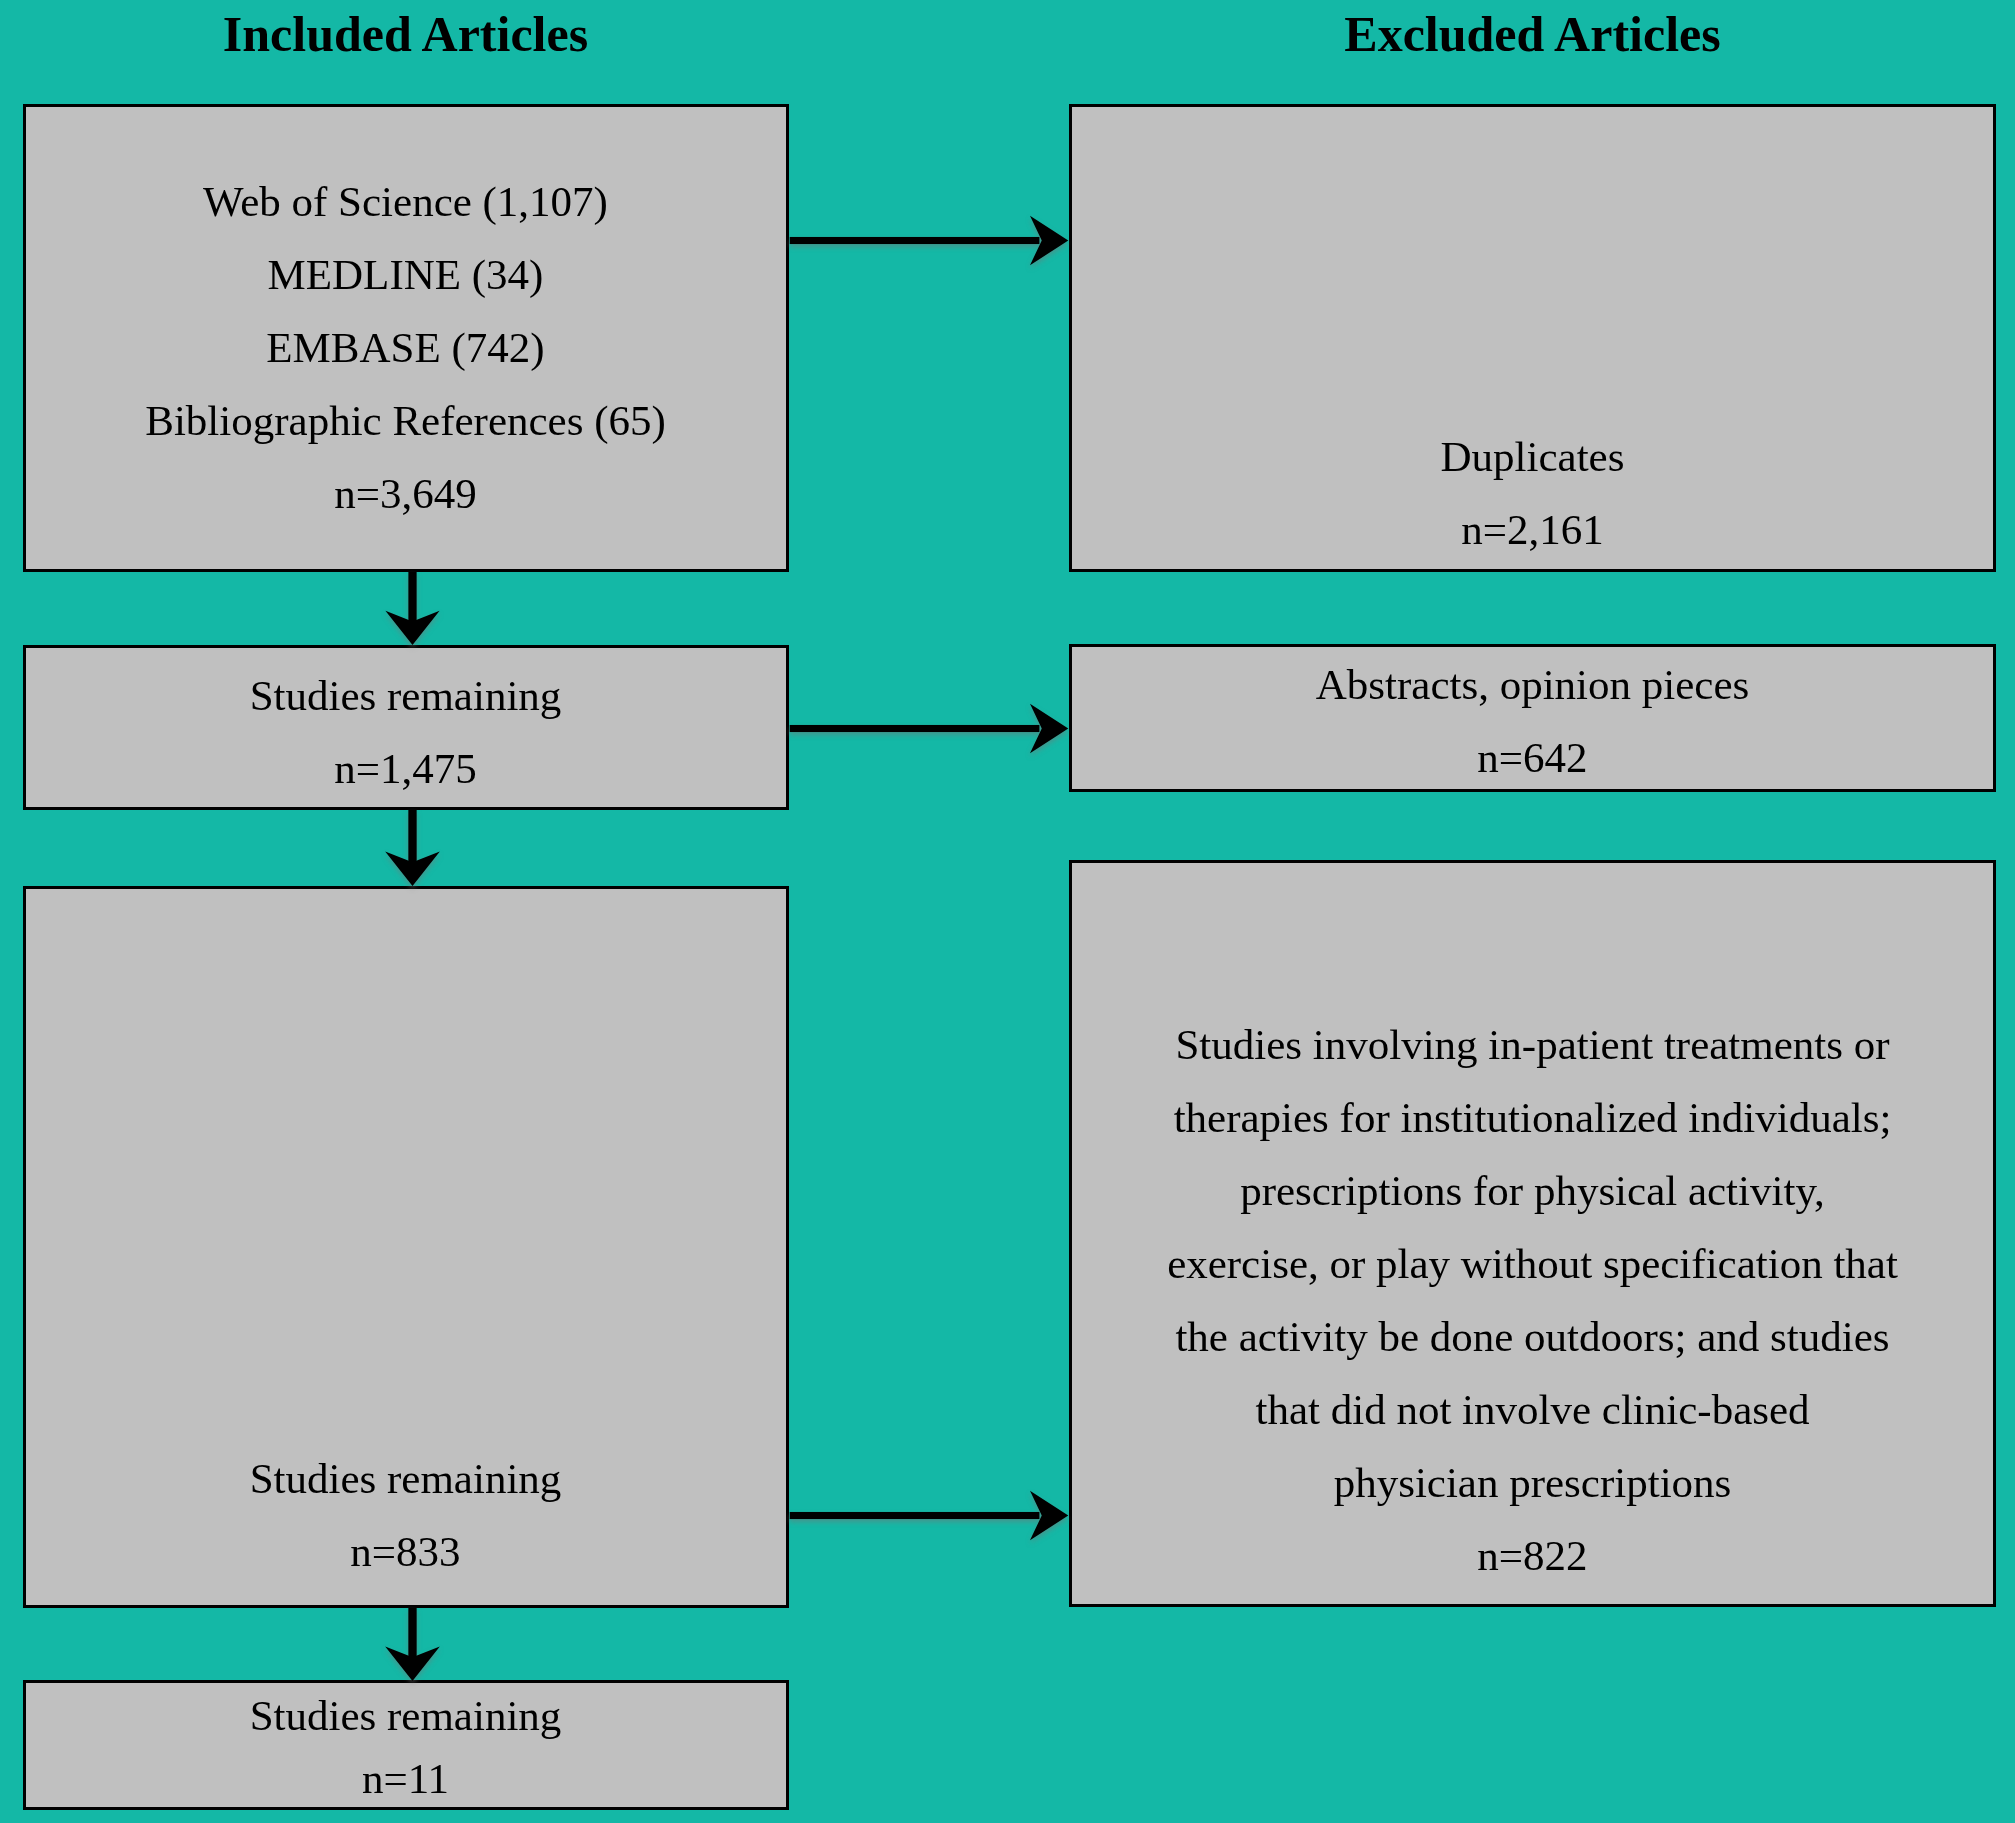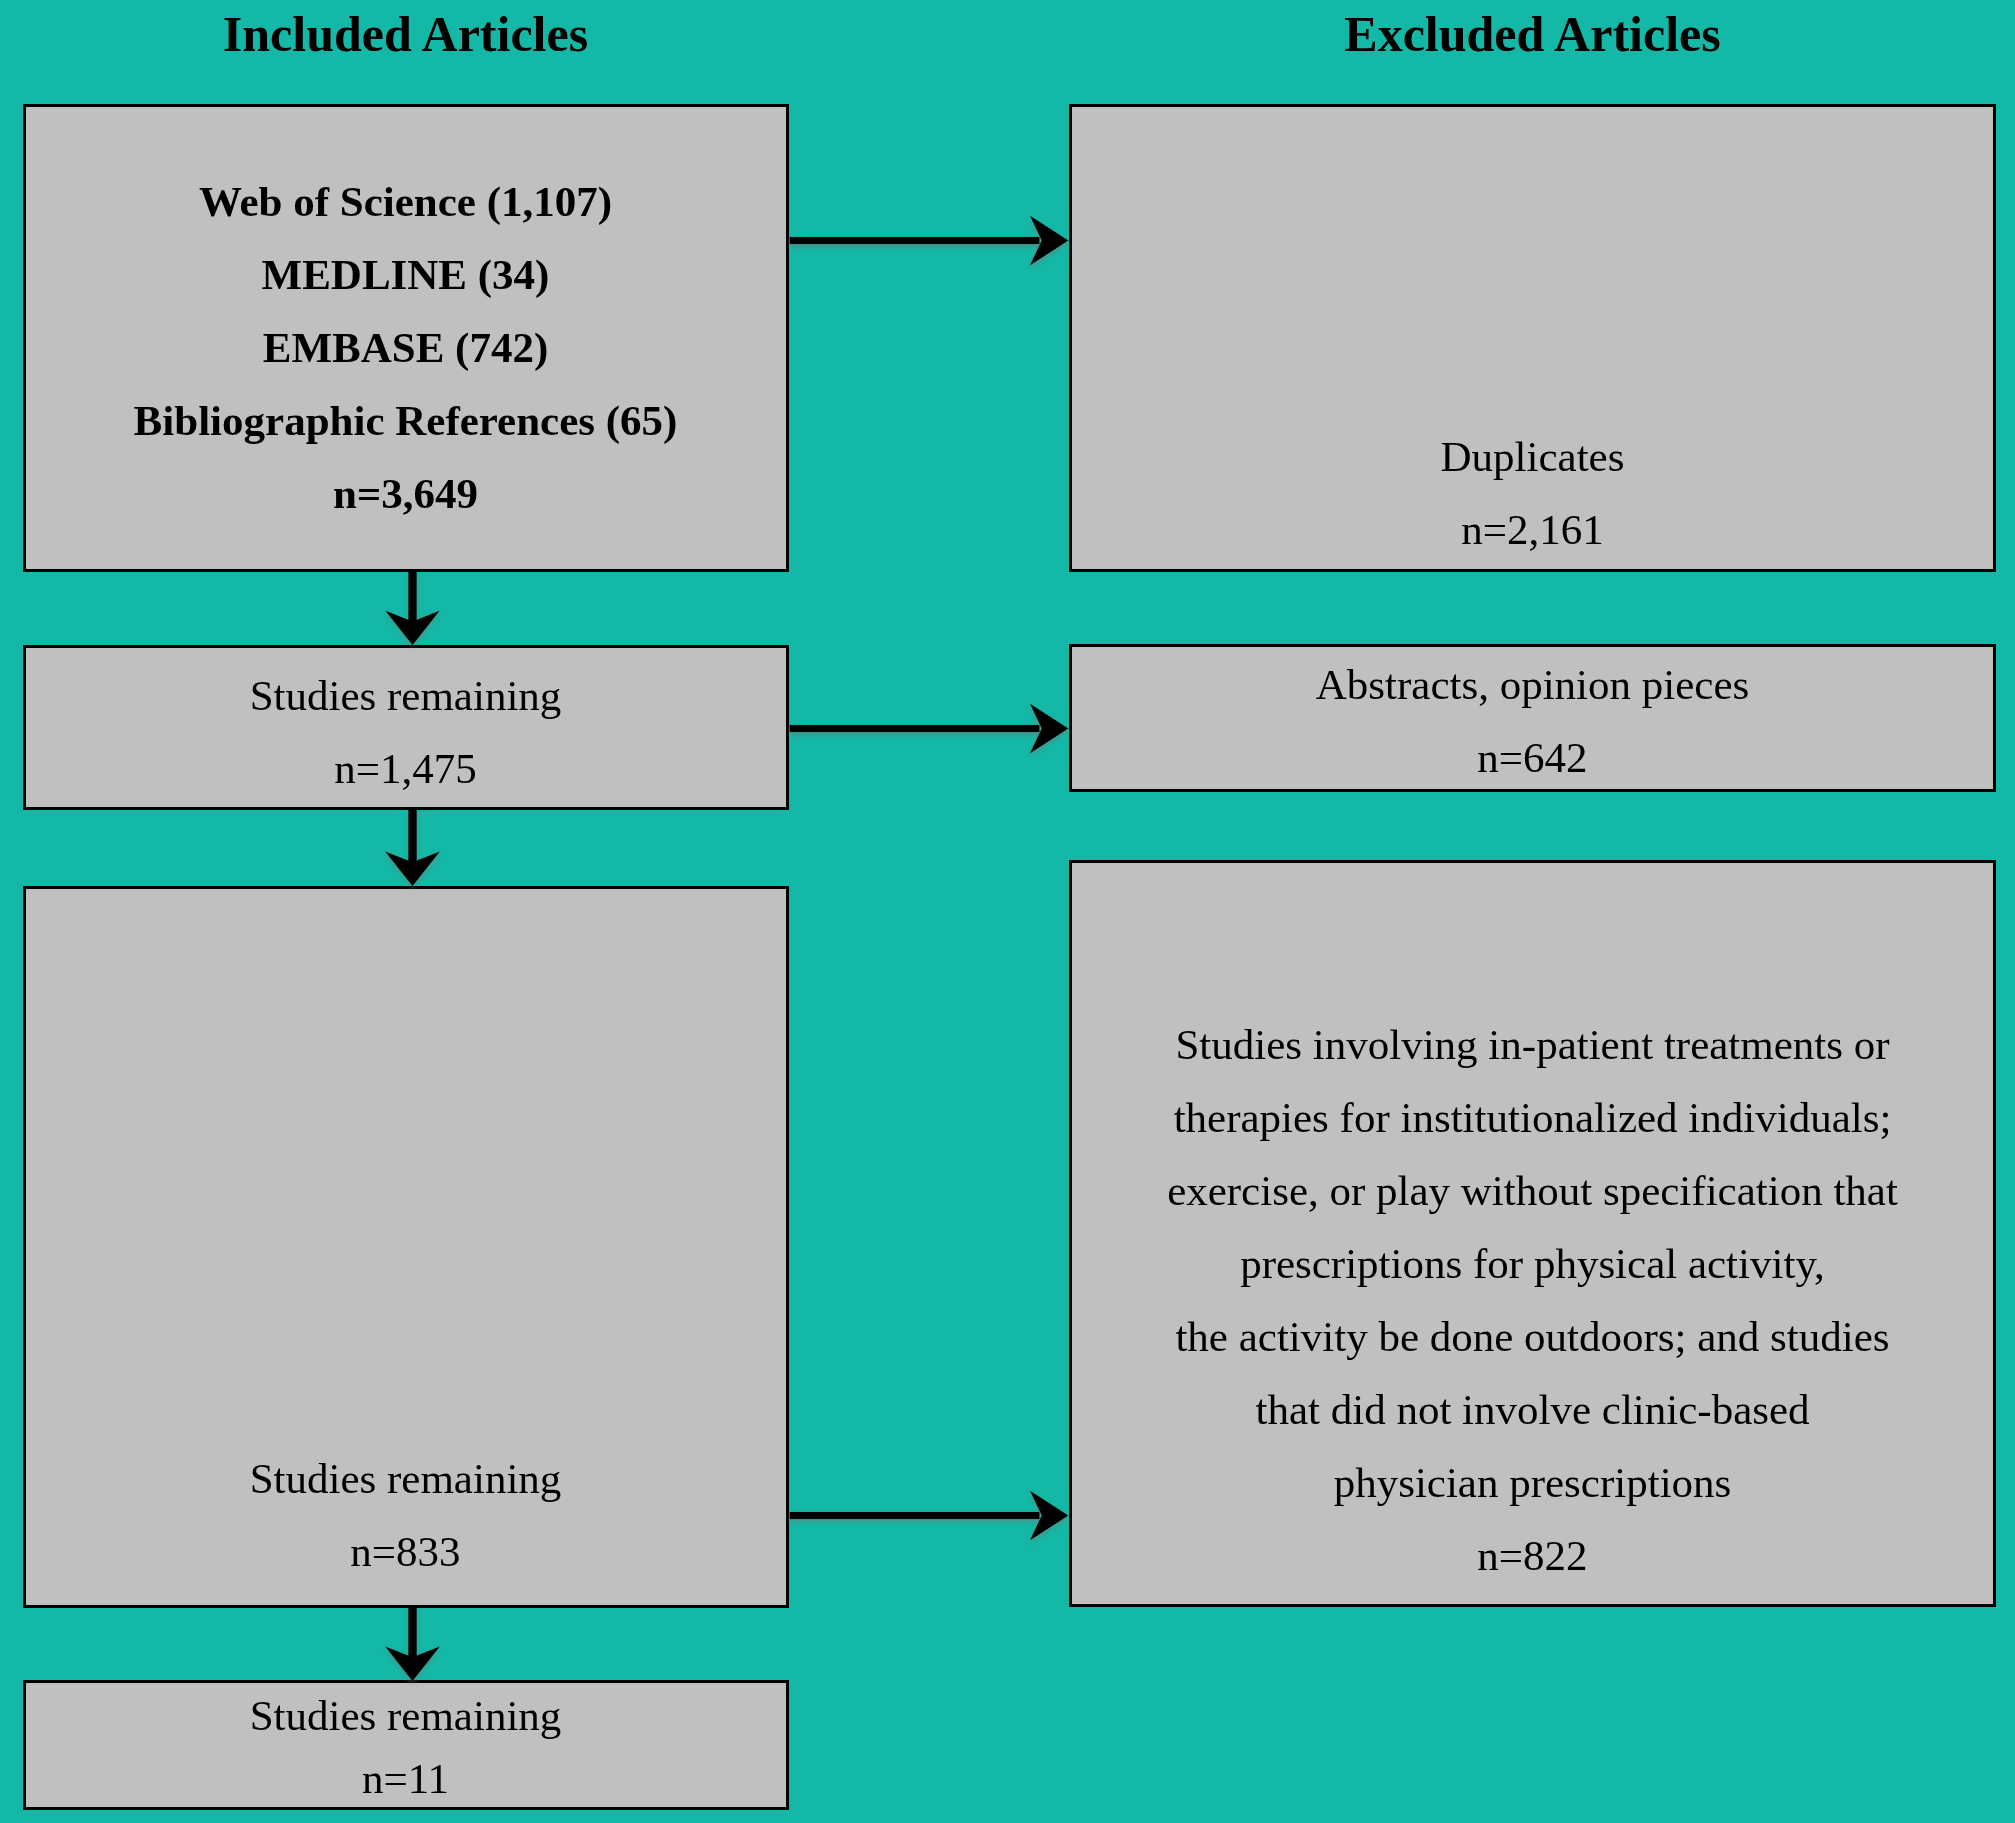--- a/index.html
+++ b/index.html
@@ -29,21 +29,21 @@
     box-sizing:border-box;
     display:flex;
     flex-direction:column;
     align-items:center;
     justify-content:center;
     text-align:center;
     font-size:43px;
     line-height:73px;
   }
   .line{white-space:nowrap;}
-  #box-sources        {left:22.5px;   top:104px;  width:766px; height:468px;  justify-content:center;   padding-top:18px;font-weight:bold;}
+  #box-sources        {left:22.5px;   top:104px;  width:766px; height:468px;  justify-content:center;   padding-top:18px;}
   #box-duplicates     {left:1069px; top:104px;  width:927px; height:468px;  justify-content:flex-end; padding-bottom:3px;align-items:center;}
   #box-remaining-1475 {left:22.5px;   top:645px; width:766px; height:165px;  justify-content:center;   padding-top:8.3px;}
   #box-abstracts      {left:1069px; top:644px; width:927px; height:148px;  justify-content:center; padding-top:6px;}
   #box-remaining-833  {left:22.5px;   top:886px; width:766px; height:722px; justify-content:flex-end; padding-bottom:16.6px;}
   #box-exclusion      {left:1069px; top:860px; width:927px; height:747px; justify-content:flex-end; padding-bottom:12px;}
   #box-remaining-11   {left:22.5px;   top:1680px; width:766px; height:130px;  justify-content:center;   line-height:63px; padding-top:4.7px;}
   .arrow{
     position:absolute;
     filter:drop-shadow(0.6px 3.6px 2.4px rgba(115,115,115,0.5));
   }
@@ -86,22 +86,22 @@
   </div>
 
   <div class="box" id="box-remaining-833">
     <div class="line">Studies remaining</div>
     <div class="line">n=833</div>
   </div>
 
   <div class="box" id="box-exclusion">
     <div class="line">Studies involving in-patient treatments or</div>
     <div class="line">therapies for institutionalized individuals;</div>
+    <div class="line">prescriptions for physical activity,</div>
     <div class="line">exercise, or play without specification that</div>
-    <div class="line">prescriptions for physical activity,</div>
     <div class="line">the activity be done outdoors; and studies</div>
     <div class="line">that did not involve clinic-based</div>
     <div class="line">physician prescriptions</div>
     <div class="line">n=822</div>
   </div>
 
   <div class="box" id="box-remaining-11">
     <div class="line">Studies remaining</div>
     <div class="line">n=11</div>
   </div>

